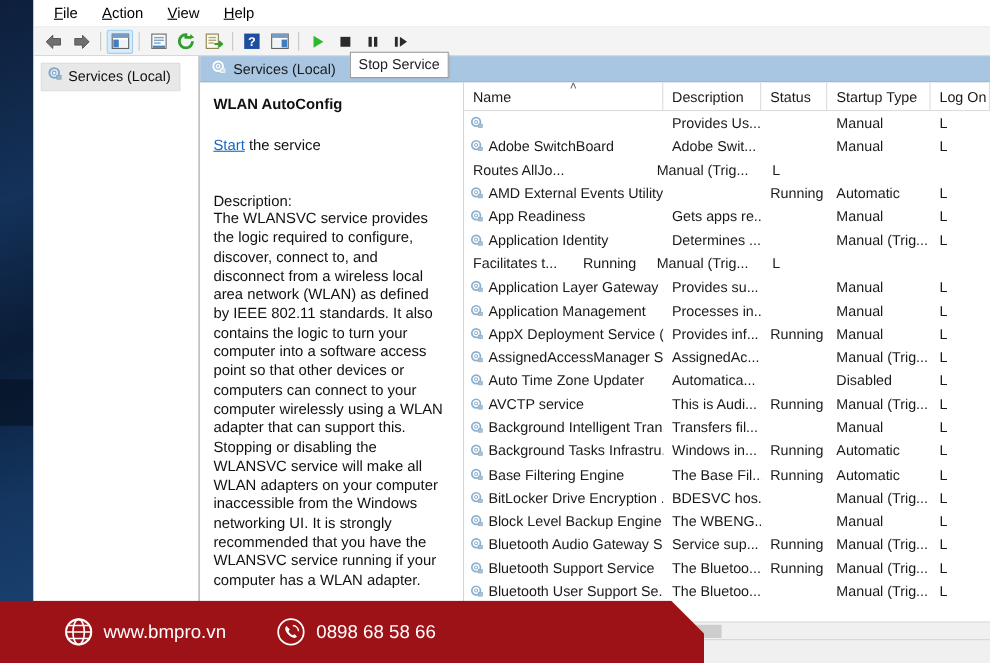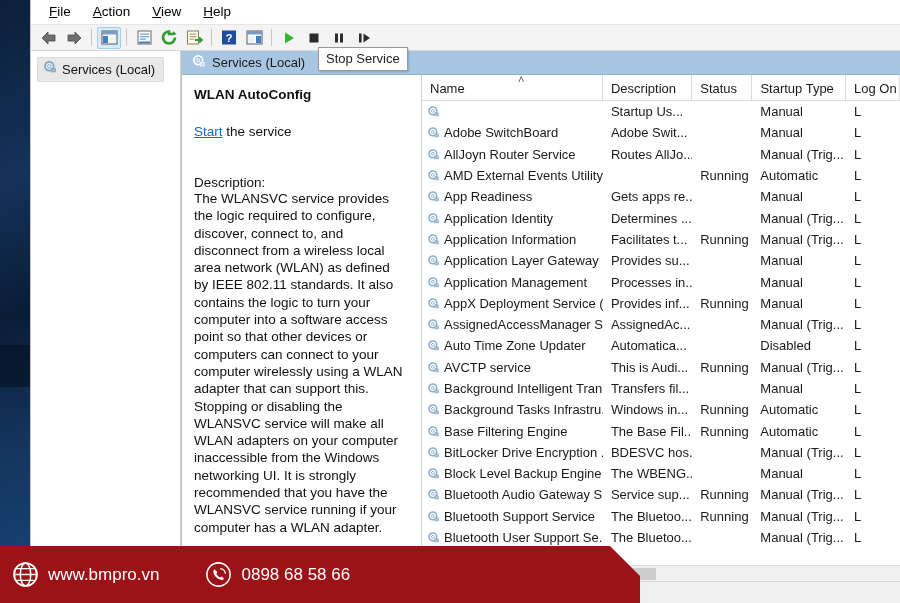--- a/index.html
+++ b/index.html
@@ -165,21 +165,21 @@
   #statusbar {
     position: absolute; left: 30px; top: 581px; width: 870px; height: 22px;
     background: #f0f0f0; border-top: 1px solid #d6d6d6;
   }
 
   
   #banner {
     position: absolute; left: 0; top: 546px; width: 640px; height: 57px;
     background: #9d1217; z-index: 60;
     clip-path: polygon(0 0, 610px 0, 640px 30px, 640px 57px, 0 57px);
-    display: flex; align-items: center;
+    display: flex; align-items: center; padding-left: 46px;
   }
   .banner-item {
     display: flex; align-items: center; gap: 9px; color: #ffffff;
     font-size: 17px; white-space: nowrap;
   }
   #banner-web { margin-left: 12px; }
   #banner-phone { margin-left: 46px; }
   #banner-fb { margin-left: 52px; }
   .banner-icon { width: 27px; height: 27px; flex: none; }
 </style>
@@ -345,48 +345,40 @@
             </div>
           <div id="rows">
               <div class="row">
                 <div class="cell name" style="width: 204px;">
                   <span class="gear"><svg width="13" height="13" viewBox="0 0 14 14">
                       <circle cx="6.3" cy="6.3" r="4.2" fill="none" stroke="#89b0d2" stroke-width="1.7"></circle>
                       <circle cx="6.3" cy="6.3" r="1.5" fill="#ffffff" stroke="#89b0d2" stroke-width="1"></circle>
                       <rect x="8.4" y="8.4" width="4" height="3.4" fill="#a9c2d6" stroke="#8ba6bd" stroke-width=".6"></rect>
                     </svg></span>
                 </div>
-                <div class="cell" style="width: 100px;">Startup Us...</div>
+                <div class="cell" style="width: 100px;">Provides Us...</div>
                 <div class="cell" style="width: 67px;"></div>
                 <div class="cell" style="width: 105px;">Manual</div>
                 <div class="cell" style="width: 60px;">L</div>
               </div>
               <div class="row">
                 <div class="cell name" style="width: 204px;">
                   <span class="gear"><svg width="13" height="13" viewBox="0 0 14 14">
                       <circle cx="6.3" cy="6.3" r="4.2" fill="none" stroke="#89b0d2" stroke-width="1.7"></circle>
                       <circle cx="6.3" cy="6.3" r="1.5" fill="#ffffff" stroke="#89b0d2" stroke-width="1"></circle>
                       <rect x="8.4" y="8.4" width="4" height="3.4" fill="#a9c2d6" stroke="#8ba6bd" stroke-width=".6"></rect>
                     </svg></span>
                   <span>Adobe SwitchBoard</span>
                 </div>
                 <div class="cell" style="width: 100px;">Adobe Swit...</div>
                 <div class="cell" style="width: 67px;"></div>
                 <div class="cell" style="width: 105px;">Manual</div>
                 <div class="cell" style="width: 60px;">L</div>
               </div>
               <div class="row">
-                <div class="cell name" style="width: 204px;">
-                  <span class="gear"><svg width="13" height="13" viewBox="0 0 14 14">
-                      <circle cx="6.3" cy="6.3" r="4.2" fill="none" stroke="#89b0d2" stroke-width="1.7"></circle>
-                      <circle cx="6.3" cy="6.3" r="1.5" fill="#ffffff" stroke="#89b0d2" stroke-width="1"></circle>
-                      <rect x="8.4" y="8.4" width="4" height="3.4" fill="#a9c2d6" stroke="#8ba6bd" stroke-width=".6"></rect>
-                    </svg></span>
-                  <span>AllJoyn Router Service</span>
-                </div>
                 <div class="cell" style="width: 100px;">Routes AllJo...</div>
                 <div class="cell" style="width: 67px;"></div>
                 <div class="cell" style="width: 105px;">Manual (Trig...</div>
                 <div class="cell" style="width: 60px;">L</div>
               </div>
               <div class="row">
                 <div class="cell name" style="width: 204px; text-align: right;">
                   <span class="gear"><svg width="13" height="13" viewBox="0 0 14 14">
                       <circle cx="6.3" cy="6.3" r="4.2" fill="none" stroke="#89b0d2" stroke-width="1.7"></circle>
                       <circle cx="6.3" cy="6.3" r="1.5" fill="#ffffff" stroke="#89b0d2" stroke-width="1"></circle>
@@ -421,28 +413,20 @@
                       <rect x="8.4" y="8.4" width="4" height="3.4" fill="#a9c2d6" stroke="#8ba6bd" stroke-width=".6"></rect>
                     </svg></span>
                   <span>Application Identity</span>
                 </div>
                 <div class="cell" style="width: 100px;">Determines ...</div>
                 <div class="cell" style="width: 67px;"></div>
                 <div class="cell" style="width: 105px;">Manual (Trig...</div>
                 <div class="cell" style="width: 60px;">L</div>
               </div>
               <div class="row">
-                <div class="cell name" style="width: 204px;">
-                  <span class="gear"><svg width="13" height="13" viewBox="0 0 14 14">
-                      <circle cx="6.3" cy="6.3" r="4.2" fill="none" stroke="#89b0d2" stroke-width="1.7"></circle>
-                      <circle cx="6.3" cy="6.3" r="1.5" fill="#ffffff" stroke="#89b0d2" stroke-width="1"></circle>
-                      <rect x="8.4" y="8.4" width="4" height="3.4" fill="#a9c2d6" stroke="#8ba6bd" stroke-width=".6"></rect>
-                    </svg></span>
-                  <span>Application Information</span>
-                </div>
                 <div class="cell" style="width: 100px;">Facilitates t...</div>
                 <div class="cell" style="width: 67px;">Running</div>
                 <div class="cell" style="width: 105px;">Manual (Trig...</div>
                 <div class="cell" style="width: 60px;">L</div>
               </div>
               <div class="row">
                 <div class="cell name" style="width: 204px;">
                   <span class="gear"><svg width="13" height="13" viewBox="0 0 14 14">
                       <circle cx="6.3" cy="6.3" r="4.2" fill="none" stroke="#89b0d2" stroke-width="1.7"></circle>
                       <circle cx="6.3" cy="6.3" r="1.5" fill="#ffffff" stroke="#89b0d2" stroke-width="1"></circle>

